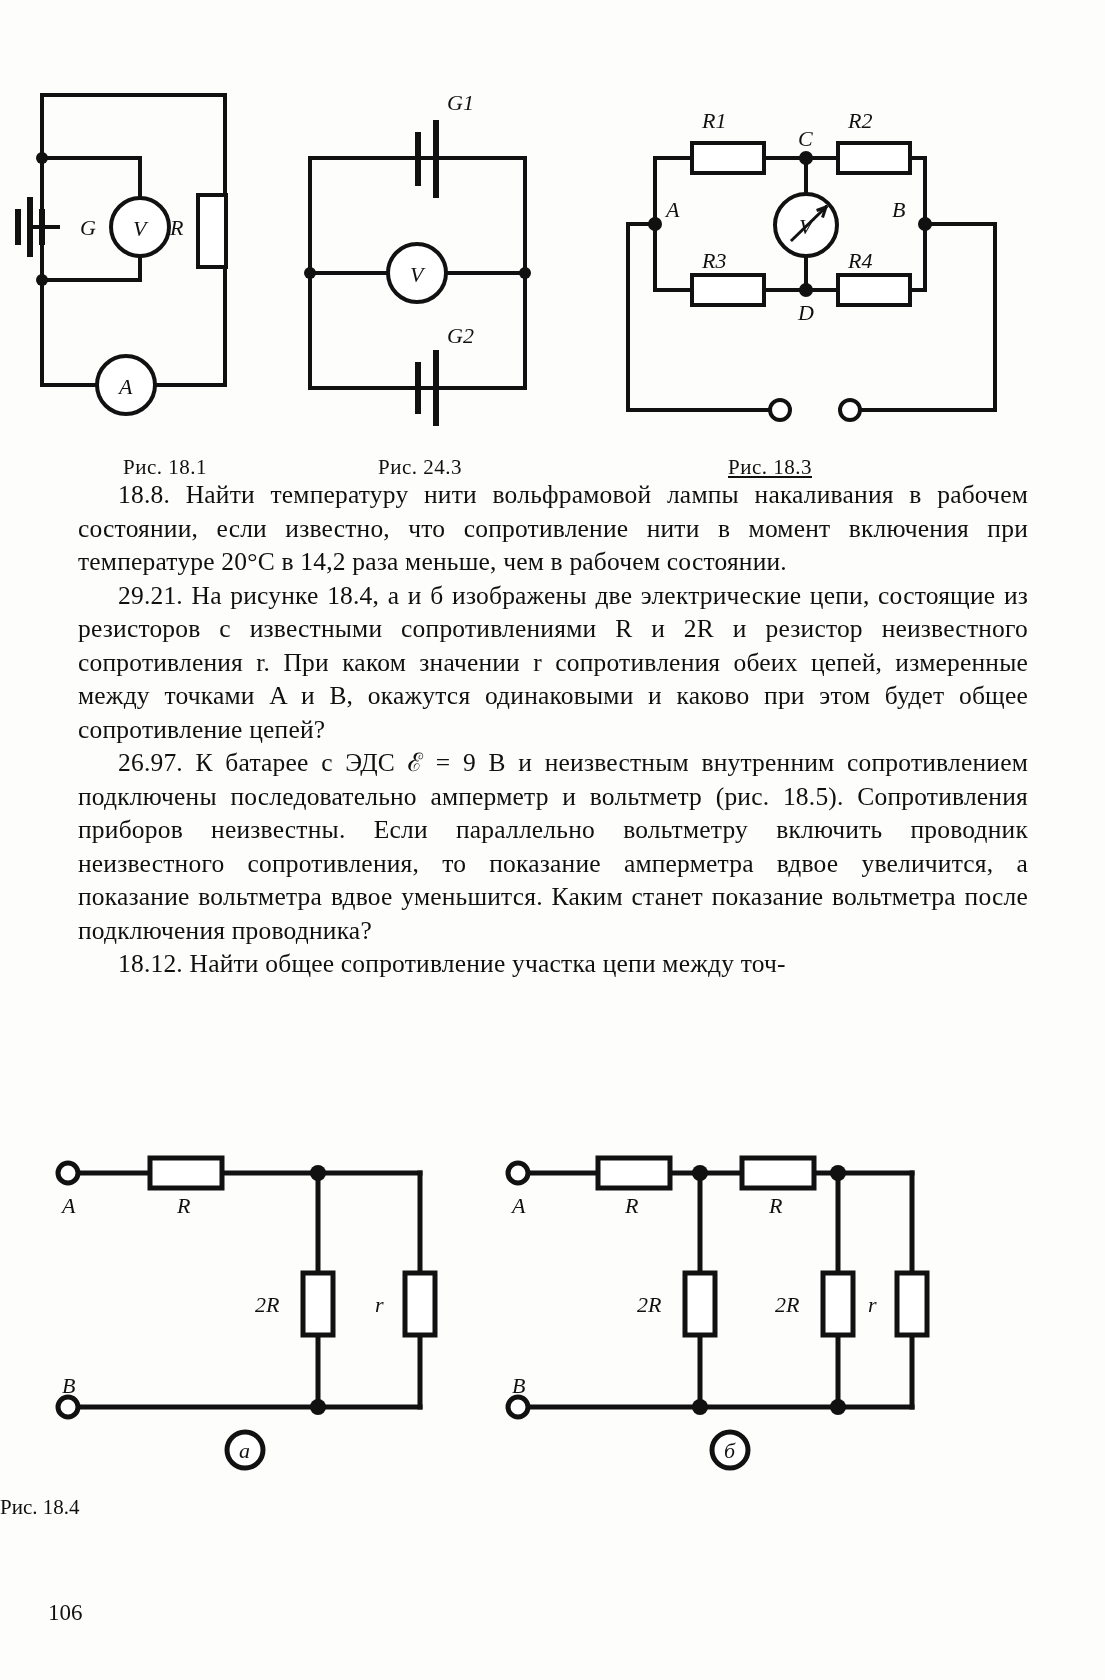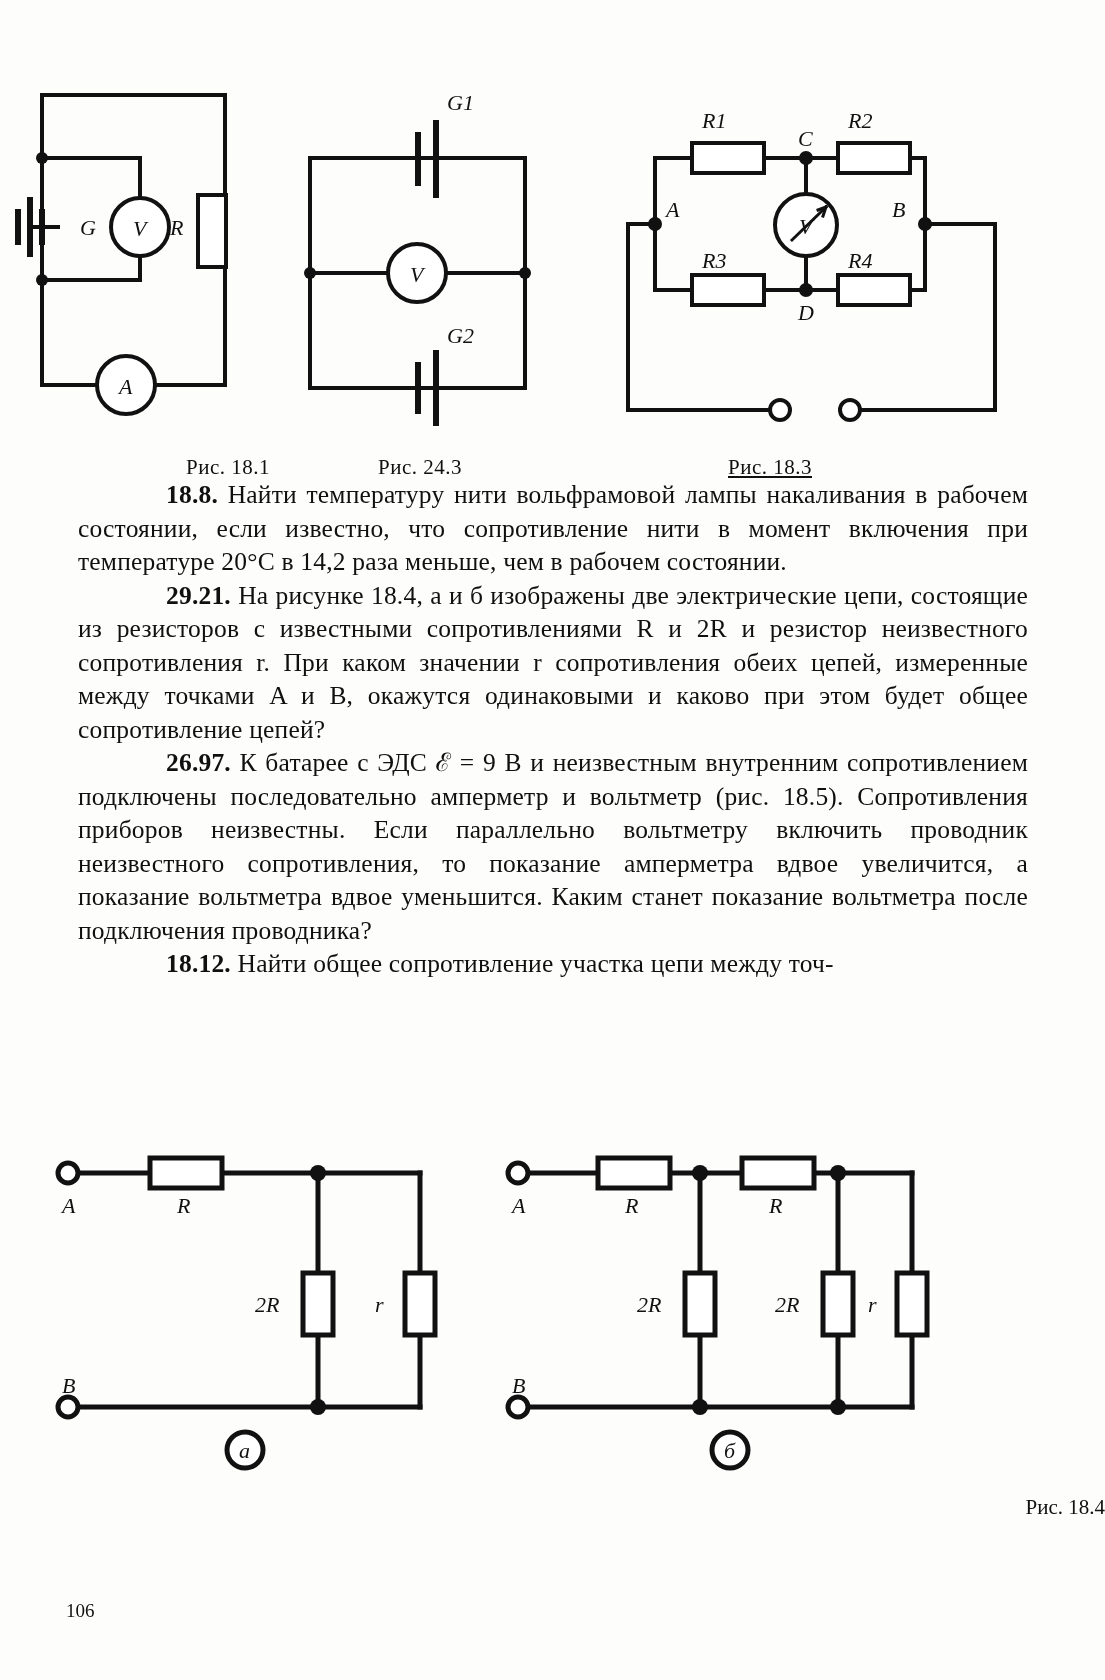--- a/index.html
+++ b/index.html
@@ -29,63 +29,63 @@
     left: 0;
     top: 40px;
     width: 1105px;
     height: 400px;
   }
   .fig-caption {
     text-align: center;
     font-size: 21px;
     letter-spacing: 0.5px;
   }
-  .cap1 { position: absolute; left: 60px;  top: 415px; width: 210px; text-align: right; }
+  .cap1 { position: absolute; left: 60px;  top: 415px; width: 210px; }
   .cap2 { position: absolute; left: 310px; top: 415px; width: 220px; }
   .cap3 { position: absolute; left: 640px; top: 415px; width: 260px; text-decoration: underline; }
 
   
   .text-block {
     position: absolute;
     left: 78px;
     top: 478px;
     width: 950px;
     font-size: 25.5px;
     line-height: 33.5px;
     text-align: justify;
     text-justify: inter-word;
   }
   .para {
     margin: 0 0 0 0;
     text-indent: 40px;
     letter-spacing: 0.2px;
   }
-  .para b { font-weight: bold; margin-left: 48px; }
+  .para b { font-weight: normal; }
 
   
   .fig-row-bottom {
     position: absolute;
     left: 0;
     top: 1155px;
     width: 1105px;
     height: 330px;
   }
   .cap4 {
     position: absolute;
     left: 0; top: 1495px;
     width: 1105px;
-    text-align: right;
+    text-align: left;
     font-size: 21px;
   }
 
   .page-number {
     position: absolute;
-    left: 66px;
+    left: 48px;
     top: 1600px;
-    font-size: 19px;
+    font-size: 23px;
   }
 
   svg { display: block; }
   .stroke { stroke: #111; fill: none; }
   .fillblk { fill: #111; }
   .lbl {
     font-family: "Liberation Serif", serif;
     font-style: italic;
     font-size: 22px;
     fill: #111;

